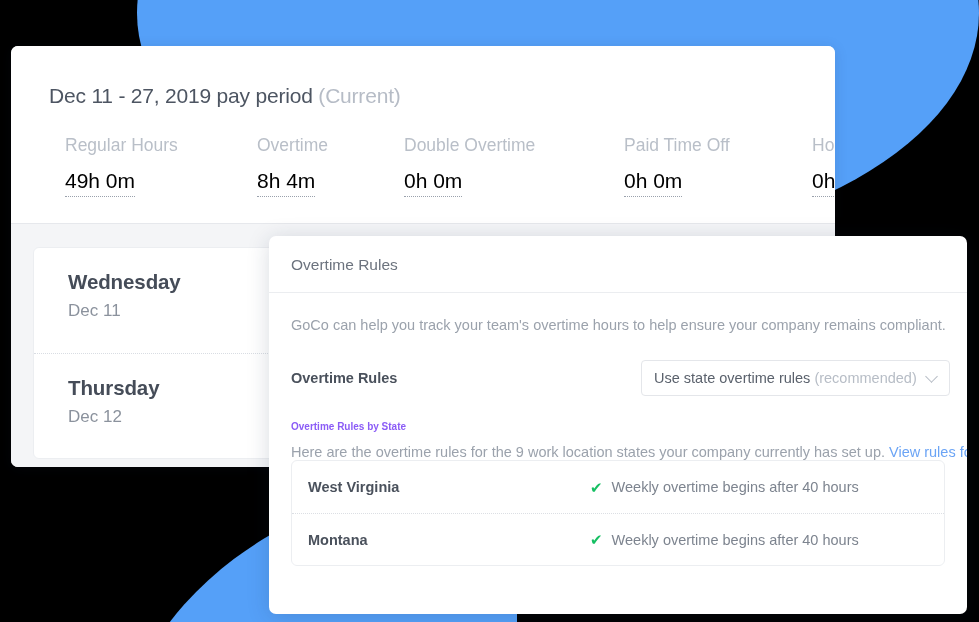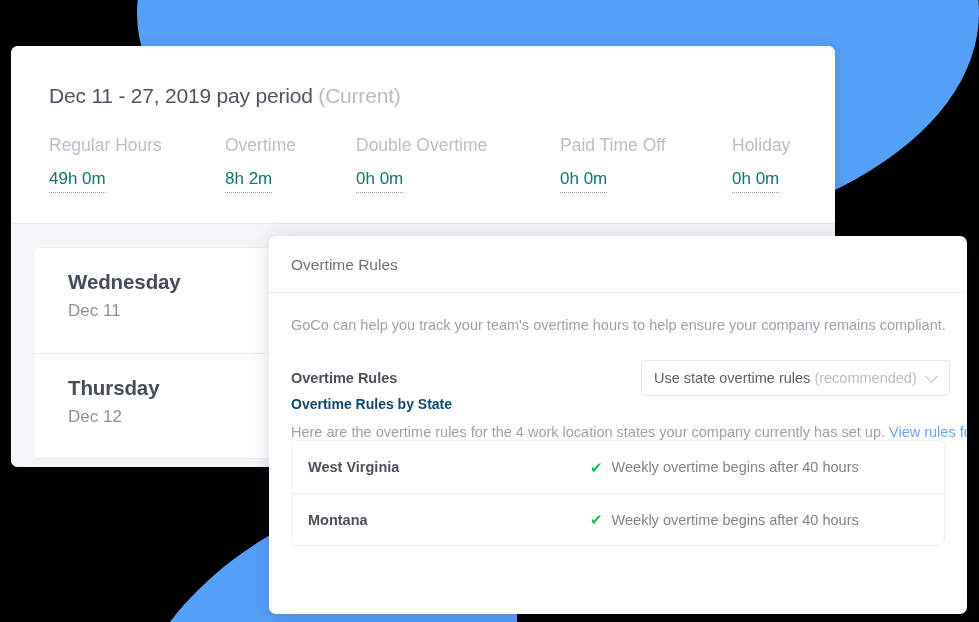--- a/index.html
+++ b/index.html
@@ -72,37 +72,38 @@
   .ts-title .muted {
     color: #b6bcc6;
   }
 
   .ts-stats {
     display: flex;
     margin-top: 27px;
   }
   .ts-stat {
     flex: 0 0 auto;
+    margin-left: 16px;
   }
   .ts-stat.s0 { width: 176px; }
   .ts-stat.s1 { width: 131px; }
   .ts-stat.s2 { width: 204px; }
   .ts-stat.s3 { width: 172px; }
   .ts-stat.s4 { width: 120px; }
 
   .ts-stat-label {
     font-size: 17.5px;
     color: #b9bfc8;
     font-weight: 400;
     white-space: nowrap;
   }
   .ts-stat-value {
     margin-top: 13px;
-    font-size: 17px;
-    color: #0f766e;
+    font-size: 21px;
+    color: #000000;
     font-weight: 400;
     display: inline-block;
     border-bottom: 1px dotted #9aa1ac;
     padding-bottom: 3px;
     white-space: nowrap;
   }
 
   .ts-body {
     background: #f4f5f7;
     border-top: 1px solid #e6e8ec;
@@ -212,22 +213,23 @@
     top: 50%;
     width: 9px;
     height: 9px;
     margin-top: -6px;
     border-right: 1.6px solid #b6bcc5;
     border-bottom: 1.6px solid #b6bcc5;
     transform: rotate(45deg);
   }
 
   .ot-subtitle {
-    font-size: 14px;
-    color: #0c4a6e;
+    margin-top: 25px;
+    font-size: 10px;
+    color: #8b5cf6;
     font-weight: 700;
   }
   .ot-desc {
     margin-top: 12px;
     font-size: 14.5px;
     color: #9ba2ac;
     white-space: nowrap;
   }
   .ot-link {
     color: #6ba4f5;
@@ -283,21 +285,21 @@
       <span class="muted">(Current)</span>
     </div>
 
     <div class="ts-stats">
       <div class="ts-stat s0">
         <div class="ts-stat-label">Regular Hours</div>
         <div class="ts-stat-value">49h 0m</div>
       </div>
       <div class="ts-stat s1">
         <div class="ts-stat-label">Overtime</div>
-        <div class="ts-stat-value">8h 2m</div>
+        <div class="ts-stat-value">8h 4m</div>
       </div>
       <div class="ts-stat s2">
         <div class="ts-stat-label">Double Overtime</div>
         <div class="ts-stat-value">0h 0m</div>
       </div>
       <div class="ts-stat s3">
         <div class="ts-stat-label">Paid Time Off</div>
         <div class="ts-stat-value">0h 0m</div>
       </div>
       <div class="ts-stat s4">
@@ -339,21 +341,21 @@
           <span>Use state overtime rules</span>
           <span class="rec">(recommended)</span>
         </div>
         <span class="chevron"></span>
       </div>
     </div>
 
     <div class="ot-subtitle">Overtime Rules by State</div>
 
     <div class="ot-desc">
-      <span>Here are the overtime rules for the 4 work location states your company currently has set up.</span>
+      <span>Here are the overtime rules for the 9 work location states your company currently has set up.</span>
       <a class="ot-link" href="#">View rules fo</a>
     </div>
 
     <div class="state-list">
       <div class="state-row">
         <div class="state-name">West Virginia</div>
         <div class="state-rule">
           <span class="check-icon">✔</span>
           <span>Weekly overtime begins after 40 hours</span>
         </div>

